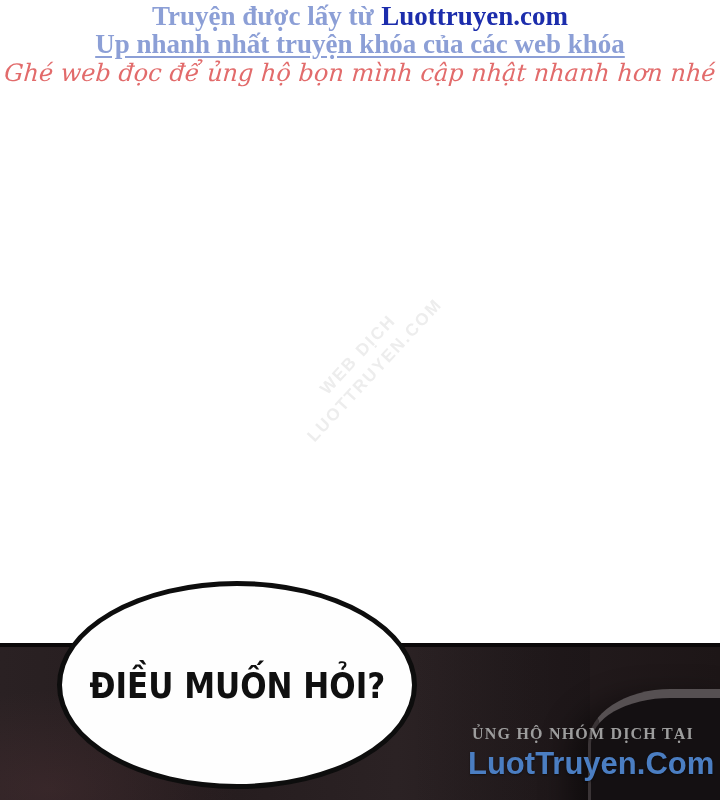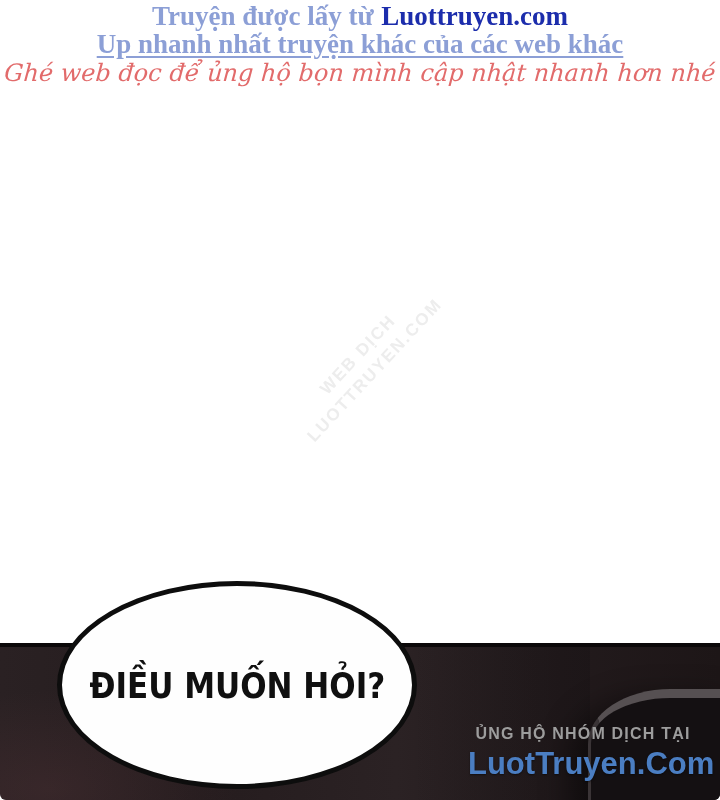--- a/index.html
+++ b/index.html
@@ -13,21 +13,20 @@
     --credit-blue:#4B7EC2;
     --watermark-gray:#EDEDED;
   }
   *{margin:0;padding:0;box-sizing:border-box;}
   html,body{background:#ffffff;}
   body{width:720px;height:800px;overflow:hidden;}
 
   .comic-page{
     position:relative;width:720px;height:800px;background:#ffffff;overflow:hidden;
     font-family:"Liberation Sans",sans-serif;
-    border-radius:6px;
   }
 
   
   .translator-header{position:absolute;top:3px;left:0;width:100%;text-align:center;line-height:1.0;}
   .hdr-line1{
     font-family:"Liberation Serif",serif;font-weight:bold;font-size:27px;
     color:var(--header-light-blue);white-space:nowrap;
   }
   .hdr-line1 .site-name{color:var(--header-dark-blue);margin-left:0.28em;}
   .hdr-line2{
@@ -83,39 +82,39 @@
   }
   .bubble-text{
     font-family:"DejaVu Sans",sans-serif;font-weight:bold;font-size:33px;
     color:#101010;white-space:nowrap;letter-spacing:0px;
     transform:scale(0.94,1.1);
   }
 
   
   .credit-block{position:absolute;right:22px;top:725px;width:230px;text-align:center;z-index:4;}
   .credit-label{
-    font-family:Liberation Sans, sans-serif;font-weight:bold;font-size:16px;
+    font-family:Liberation Serif, serif;font-weight:bold;font-size:16px;
     color:var(--credit-gray);letter-spacing:1.2px;white-space:nowrap;
   }
   .credit-site{
     font-family:"Liberation Sans",sans-serif;font-weight:bold;font-size:31px;
     color:var(--credit-blue);margin-top:3px;white-space:nowrap;
     text-shadow:0 1px 2px rgba(0,0,0,0.5);
   }
 </style>
 </head>
 <body>
 
 <div class="comic-page">
 
   <div class="translator-header">
     <div class="hdr-line1">
       <span>Truyện được lấy từ</span><span class="site-name">Luottruyen.com</span>
     </div>
-    <div class="hdr-line2">Up nhanh nhất truyện khác của các web khác</div>
+    <div class="hdr-line2">Up nhanh nhất truyện khóa của các web khóa</div>
     <div class="hdr-line3">Ghé web đọc để ủng hộ bọn mình cập nhật nhanh hơn nhé</div>
   </div>
 
   <div class="watermark">
     <div class="wm-line1">WEB DỊCH</div>
     <div class="wm-line2">LUOTTRUYEN.COM</div>
   </div>
 
   <div class="dark-panel">
     <div class="panel-shadow-mid"></div>

